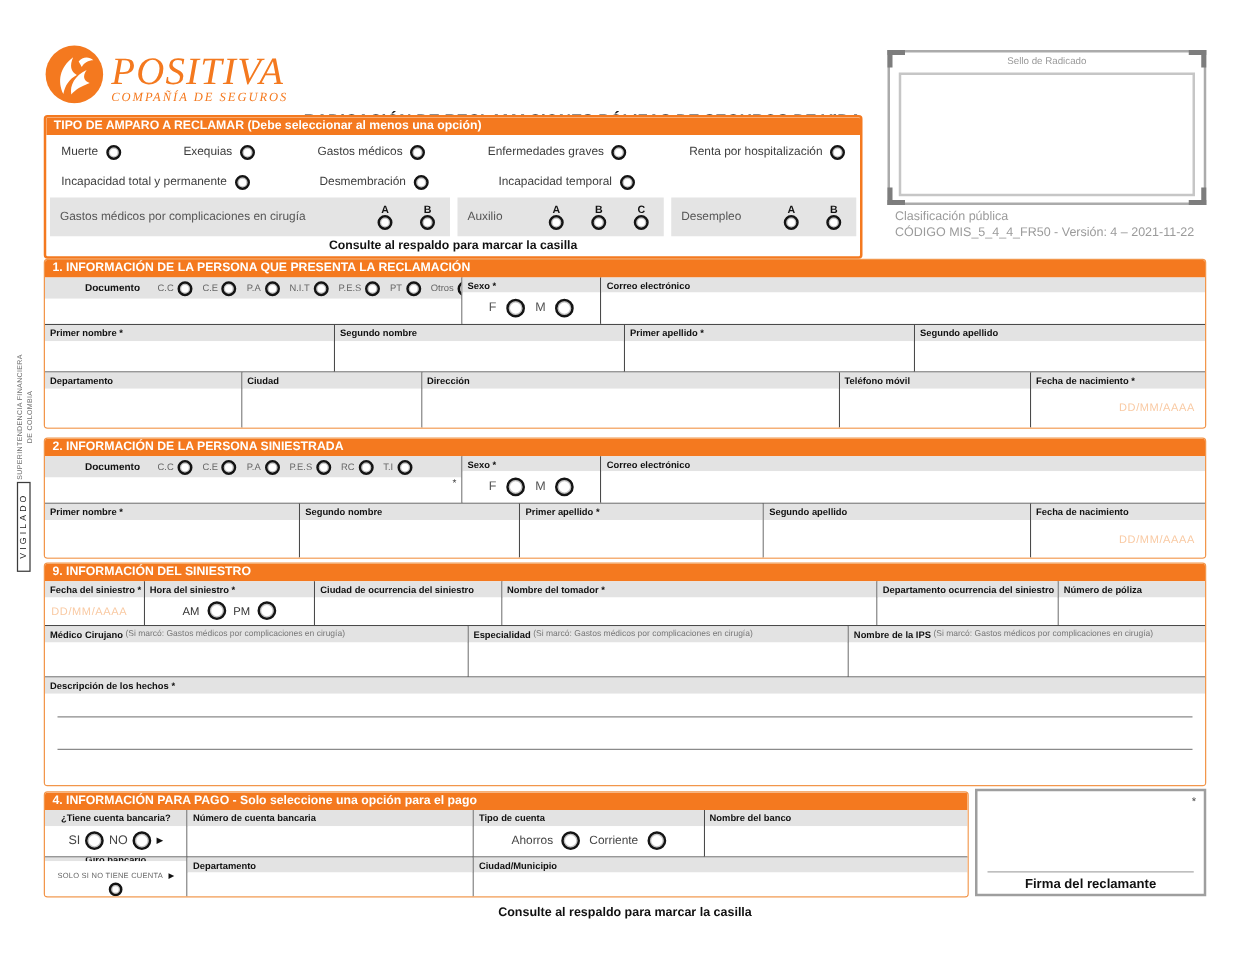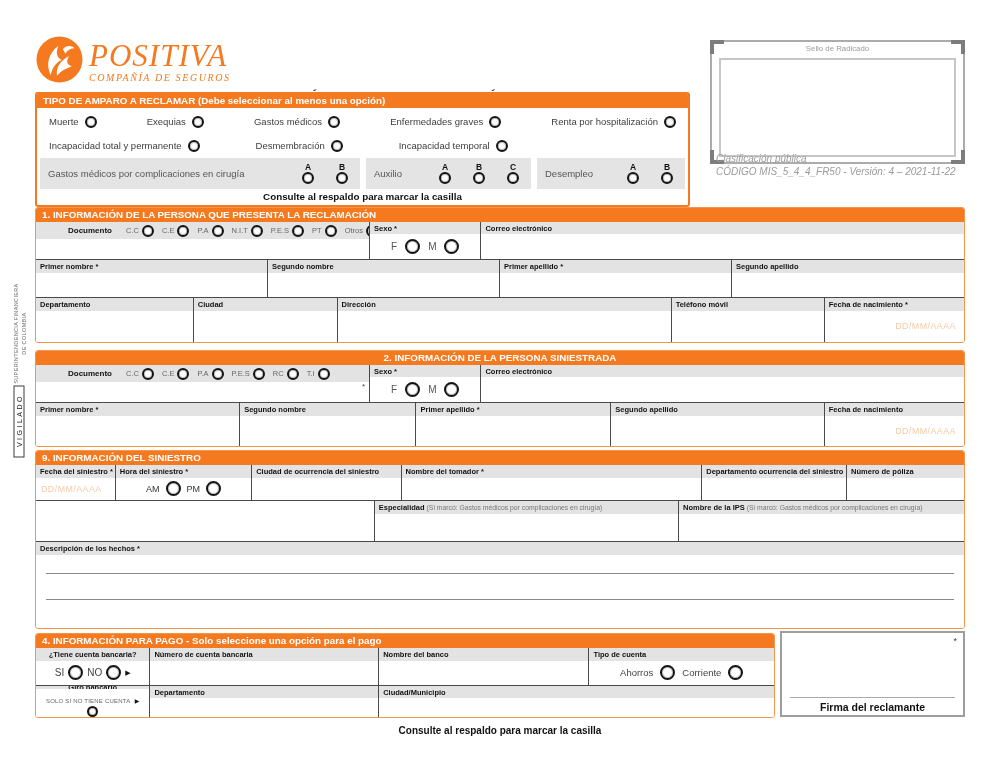--- a/index.html
+++ b/index.html
@@ -19,21 +19,21 @@
 
   
   .sello { position:absolute; left:710px; top:40px; width:255px; height:124px; border:2px solid #ABABAB; background:#fff; }
   .sello-label { text-align:center; font-size:7.8px; color:#9a9a9a; margin-top:2px; }
   .sello-inner { position:absolute; left:7px; right:7px; top:16px; bottom:5px; border:2px solid #C6C6C6; }
   .corner { position:absolute; width:14px; height:14px; border:0 solid #7d7d7d; }
   .corner.tl { left:-2px; top:-2px; border-left-width:4px; border-top-width:4px; }
   .corner.tr { right:-2px; top:-2px; border-right-width:4px; border-top-width:4px; }
   .corner.bl { left:-2px; bottom:-2px; border-left-width:4px; border-bottom-width:4px; }
   .corner.br { right:-2px; bottom:-2px; border-right-width:4px; border-bottom-width:4px; }
-  .clasif { position:absolute; left:716px; top:152px; font-size:10px; color:#9b9b9b; line-height:1.3;font-style:italic; }
+  .clasif { position:absolute; left:716px; top:167px; font-size:10px; color:#9b9b9b; line-height:1.3; }
 
   
   .wm-super { position:absolute; left:-35px; top:326px; width:112px; transform:rotate(-90deg); font-size:5.6px; color:#6e6e6e; text-align:center; line-height:1.35; letter-spacing:0.3px; }
   .wm-vig { position:absolute; left:-17px; top:416px; width:72px; transform:rotate(-90deg); border:1px solid #3c3c3c; font-size:7px; letter-spacing:2.5px; color:#222; text-align:center; padding:1px 0 1px 2px; background:#fff; }
 
   
   .sec { position:absolute; border:1.5px solid #F2964B; border-radius:3px; background:#fff; overflow:hidden; }
   .sec-head { background:#F4791F; color:#fff; font-weight:bold; font-size:9.8px; padding:2px 6px 1px 6px; line-height:1.1; }
   .row { display:flex; border-top:1px solid #4a4a4a; }
   .row.first { border-top:none; }
@@ -312,21 +312,21 @@
       </div>
     <div class="cell" style="width:15%;">
         <div class="lbl lbl13">Fecha de nacimiento *</div>
       <div class="inp">
           <span class="ph-date ph-right">DD/MM/AAAA</span>
         </div>
     </div>
   </div>
 </div>
 
-<div class="sec" style="left:35px; top:350px; width:930px;text-align:center;">
+<div class="sec" style="left:35px; top:350px; width:930px;">
   <div class="sec-head">2. INFORMACIÓN DE LA PERSONA SINIESTRADA</div>
   <div class="row first h37">
     <div class="cell" style="width:36%;">
       <div class="lbl doc-strip">
         <span class="doc-word">Documento</span>
         <span class="opt">
             <span class="opt-t">C.C</span>
             <span class="radio"></span>
           </span>
         <span class="opt">
@@ -424,20 +424,24 @@
         <div class="lbl lbl13">Departamento ocurrencia del siniestro</div>
         <div class="inp"></div>
       </div>
     <div class="cell" style="width:12.6%;">
         <div class="lbl lbl13">Número de póliza</div>
         <div class="inp"></div>
       </div>
   </div>
   <div class="row h41">
     <div class="cell" style="width:36.5%;">
+      <div class="lbl lbl13">
+          <span>Médico Cirujano</span>
+          <span class="hint">(Si marcó: Gastos médicos por complicaciones en cirugía)</span>
+        </div>
       <div class="inp"></div>
     </div>
     <div class="cell" style="width:32.8%;">
       <div class="lbl lbl13">
           <span>Especialidad</span>
           <span class="hint">(Si marcó: Gastos médicos por complicaciones en cirugía)</span>
         </div>
       <div class="inp"></div>
     </div>
     <div class="cell" style="width:30.7%;">
@@ -469,32 +473,32 @@
           <span class="radio lg"></span>
         <span class="sino">NO</span>
           <span class="radio lg"></span>
         <span class="arr">▶</span>
       </div>
     </div>
     <div class="cell" style="width:31%;">
       <div class="lbl lbl13">Número de cuenta bancaria</div>
       <div class="inp"></div>
     </div>
-    <div class="cell" style="width:28.5%;">
-      <div class="lbl lbl13">Nombre del banco</div>
-      <div class="inp"></div>
-    </div>
     <div class="cell" style="width:25%;">
       <div class="lbl lbl13">Tipo de cuenta</div>
       <div class="inp center-inp" style="gap:7px;">
         <span class="sino" style="font-size:9.5px;">Ahorros</span>
           <span class="radio lg"></span>
         <span class="sino" style="font-size:9.5px;">Corriente</span>
           <span class="radio lg"></span>
       </div>
+    </div>
+    <div class="cell" style="width:28.5%;">
+      <div class="lbl lbl13">Nombre del banco</div>
+      <div class="inp"></div>
     </div>
   </div>
   <div class="row h32">
     <div class="cell" style="width:15.5%;text-align:right;">
       <div class="lbl lbl12 center">Giro bancario</div>
       <div class="inp giro-inp">
         <span><span class="solo-txt">SOLO SI NO TIENE CUENTA</span> <span class="arr" style="font-size:6px;">▶</span></span>
         <span class="radio sm"></span>
       </div>
     </div>

